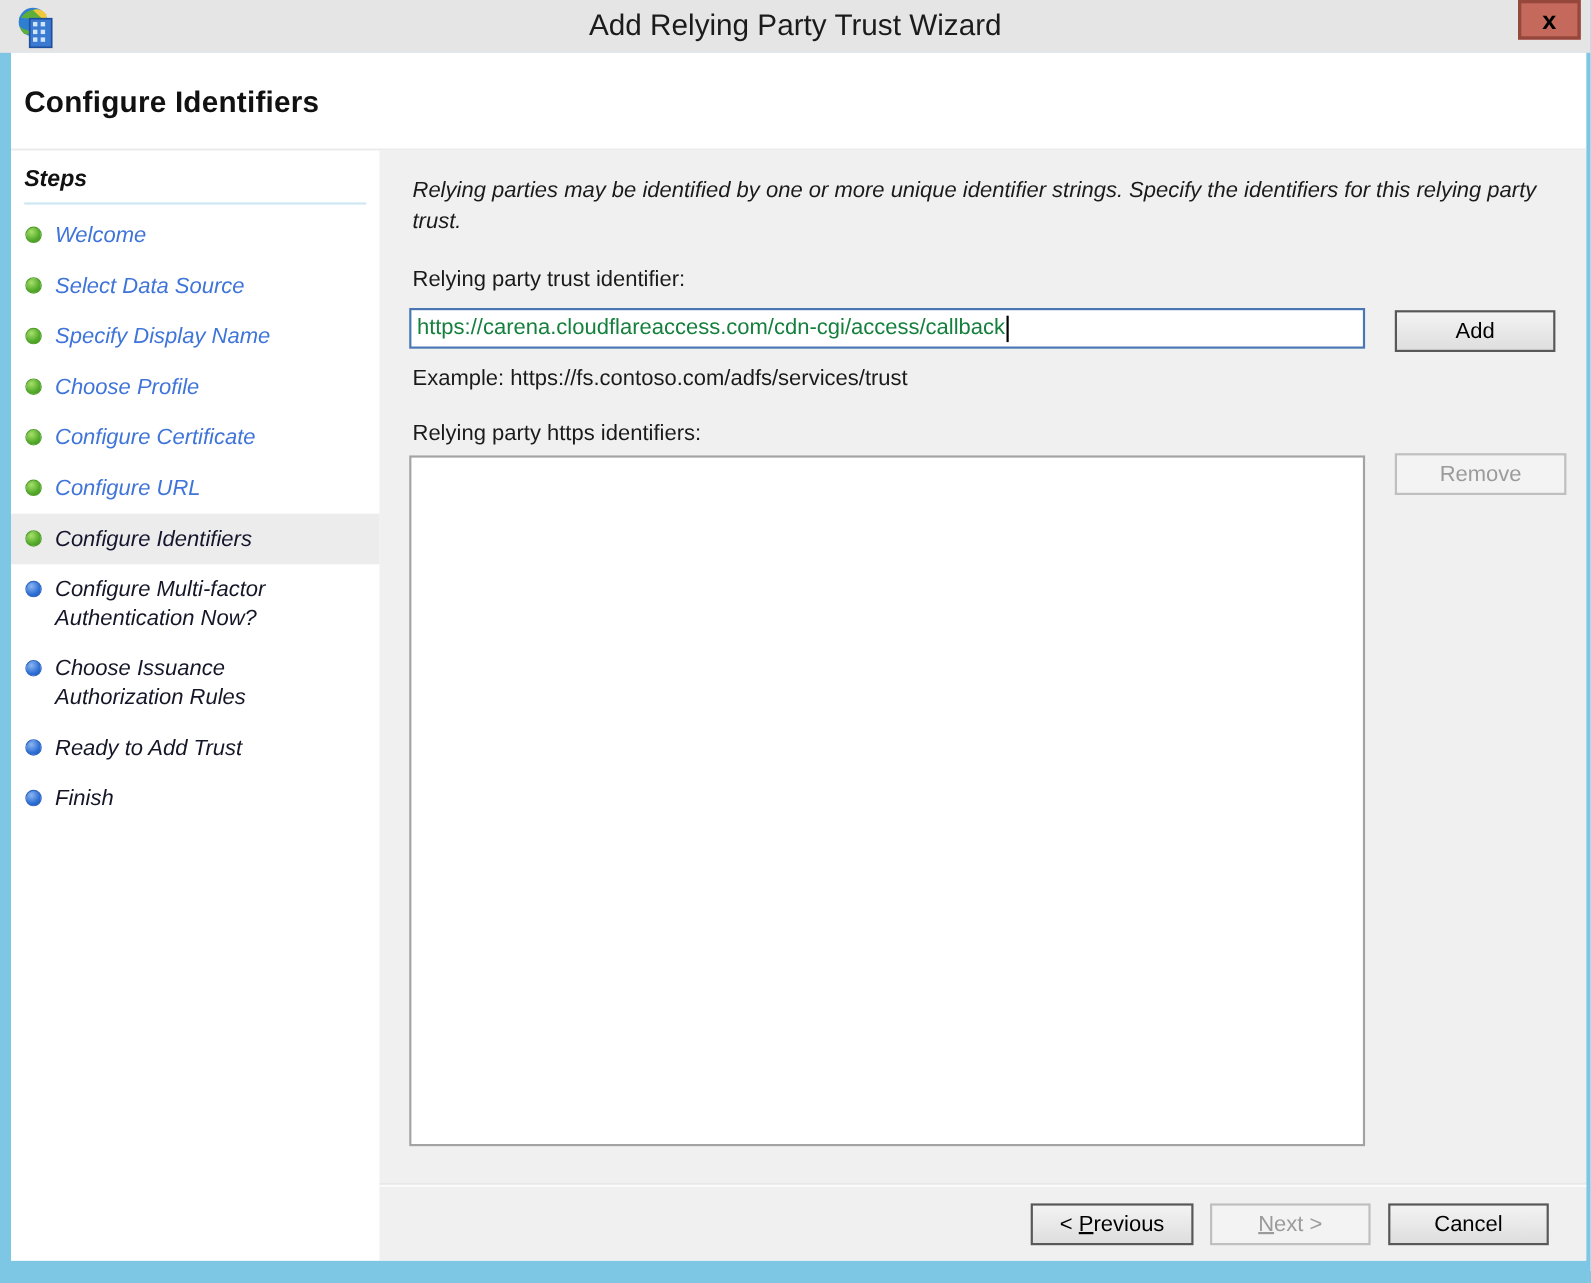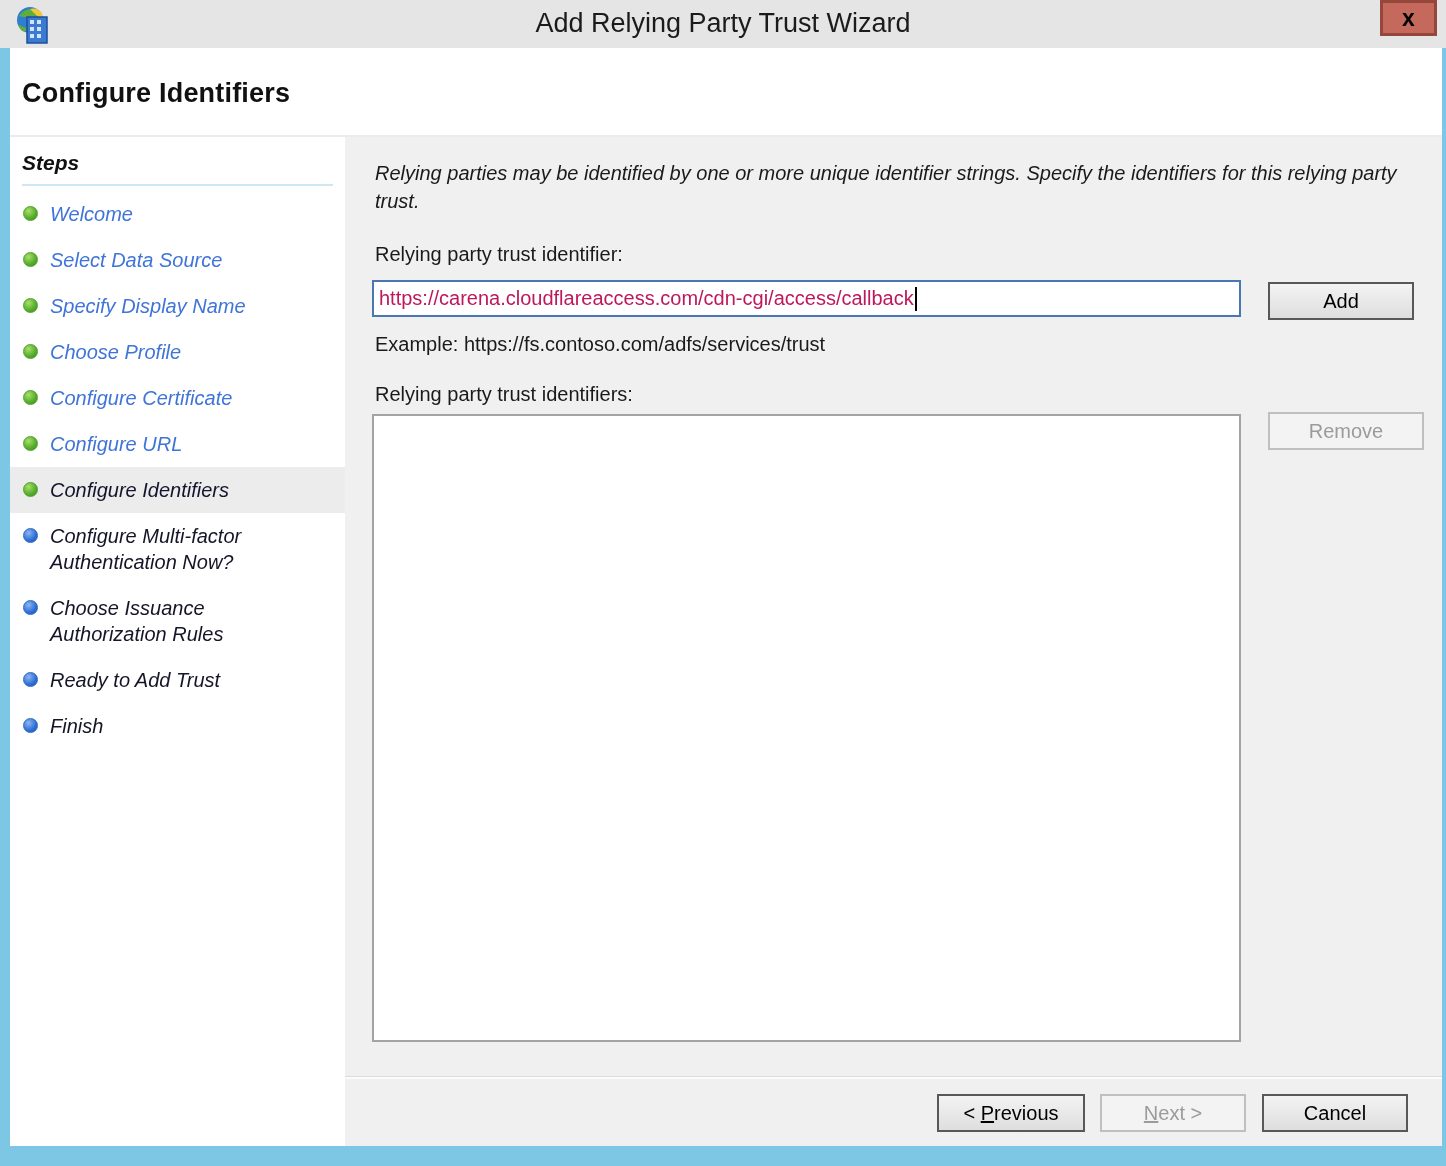--- a/index.html
+++ b/index.html
@@ -99,21 +99,21 @@
   }
   .field-label { position: absolute; left: 30px; font-size: 20px; color: #1a1a1a; }
   .lbl-identifier { top: 106px; }
   .lbl-example { top: 196px; }
   .lbl-identifiers { top: 246px; }
 
   .identifier-input {
     position: absolute; left: 27px; top: 143px; width: 869px; height: 37px;
     background: #fff;
     border: 2px solid #4a77b3;
-    font-size: 20px; color: #be185d;
+    font-size: 20px; color: #15803d;
     display: flex; align-items: center;
     padding: 0 5px;
     white-space: nowrap; overflow: hidden;
     cursor: text;
   }
   .caret {
     display: inline-block; width: 2px; height: 24px;
     background: #000; margin-left: 1px; flex: 0 0 auto;
   }
 
@@ -238,21 +238,21 @@
       <div class="field-label lbl-identifier">Relying party trust identifier:</div>
 
       <div class="identifier-input">
         <span>https://carena.cloudflareaccess.com/cdn-cgi/access/callback</span>
         <span class="caret"></span>
       </div>
       <div class="btn btn-add">Add</div>
 
       <div class="field-label lbl-example">Example: https://fs.contoso.com/adfs/services/trust</div>
 
-      <div class="field-label lbl-identifiers">Relying party trust identifiers:</div>
+      <div class="field-label lbl-identifiers">Relying party https identifiers:</div>
 
       <div class="listbox"></div>
       <div class="btn btn-remove disabled">Remove</div>
     </div>
 
     <div class="footer">
       <div class="btn btn-previous">
           <span><span>&lt; </span><span class="accel">P</span><span>revious</span></span>
         </div>
       <div class="btn btn-next disabled">

